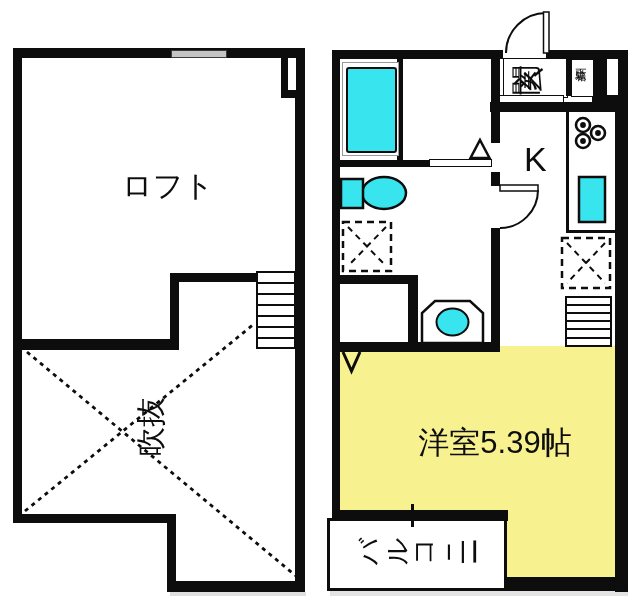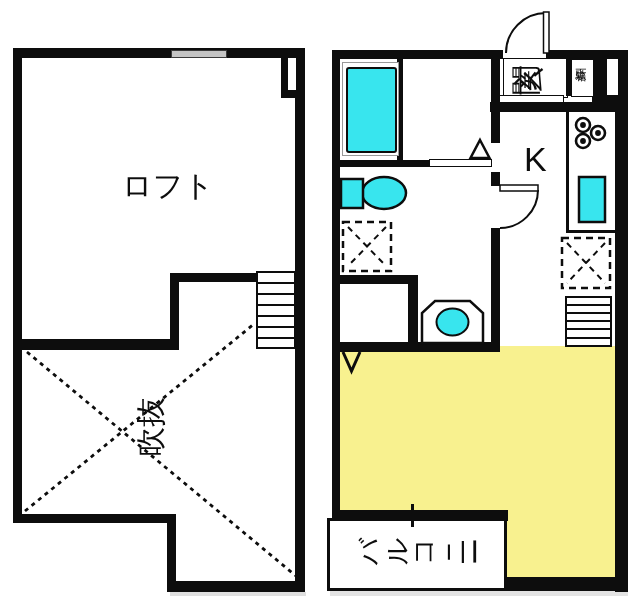--- a/index.html
+++ b/index.html
@@ -157,16 +157,17 @@
 
   <div class="label rot-ccw" style="left:119px;top:412px;width:64px;text-align:center;font-size:30px;transform-origin:center;">吹抜</div>
 
   <div class="label turned" style="left:511px;top:42px;height:76px;font-size:30px;transform-origin:center;">玄関</div>
 
   <div class="label vert" style="left:575px;top:60px;height:36px;font-size:11px;letter-spacing:1px;">下駄箱</div>
 
   <div class="label" style="left:524px;top:142px;font-size:34px;">K</div>
 
 
+  <div class="label" style="left:375px;top:427px;width:240px;text-align:center;font-size:31px;">洋室5.39帖</div>
 
   <div class="label turned" style="left:396px;top:481px;height:142px;font-size:27px;transform-origin:center;">バルコニー</div>
 
 </div>
 
 </body></html>

